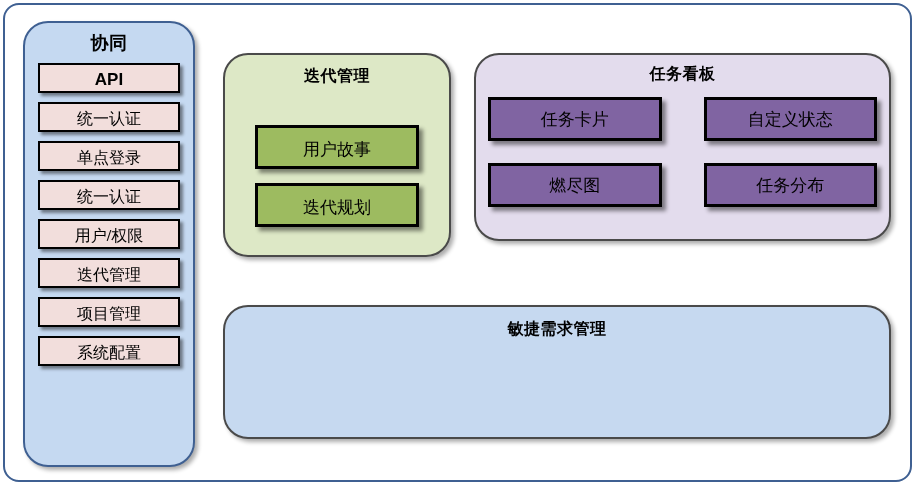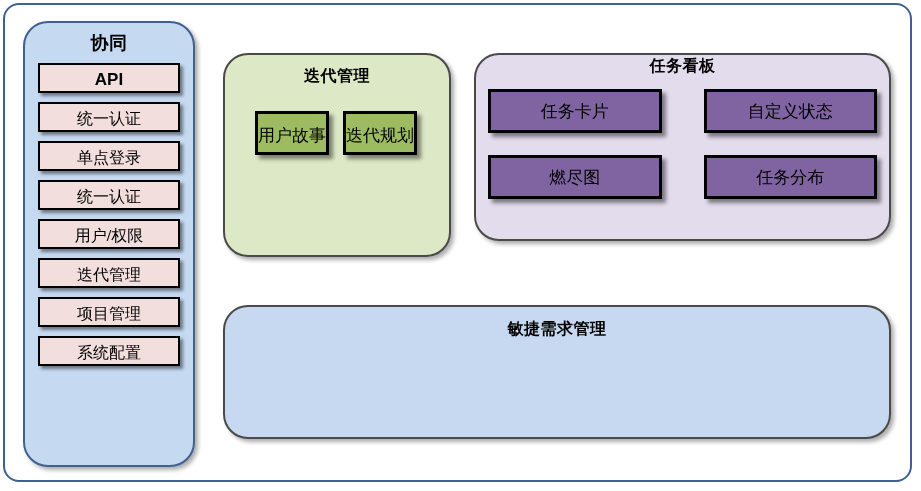--- a/index.html
+++ b/index.html
@@ -86,24 +86,24 @@
   #iteration-panel {
     left: 218px;
     top: 48px;
     width: 228px;
     height: 204px;
     background: #dde8c6;
     border: 2px solid #4a4a4a;
   }
   #iteration-panel .panel-title { margin-top: 11px; }
   #iteration-items {
-    margin-top: 10px;
+    margin-top: 24px;
     padding: 14px 30px;
     display: flex;
-    flex-direction: row;
+    flex-direction: column;
     gap: 14px;
   }
   .green-item {
     height: 44px;
     line-height: 44px;
     text-align: center;
     background: #9dbb60;
     border: 3px solid #000000;
     box-shadow: 4px 4px 4px rgba(0,0,0,0.45);
     font-family: "Liberation Serif", serif;
@@ -114,21 +114,21 @@
 
   
   #taskboard-panel {
     left: 469px;
     top: 48px;
     width: 417px;
     height: 188px;
     background: #e3dced;
     border: 2px solid #4a4a4a;
   }
-  #taskboard-panel .panel-title { margin-top: 1px; font-family: Liberation Mono, monospace; }
+  #taskboard-panel .panel-title { margin-top: 9px; font-family: Liberation Mono, monospace; }
   #taskboard-items {
     margin-top: 12px;
     padding: 0 12px;
     display: grid;
     grid-template-columns: 1fr 1fr;
     grid-auto-rows: 44px;
     column-gap: 42px;
     row-gap: 22px;
   }
   .purple-item {

